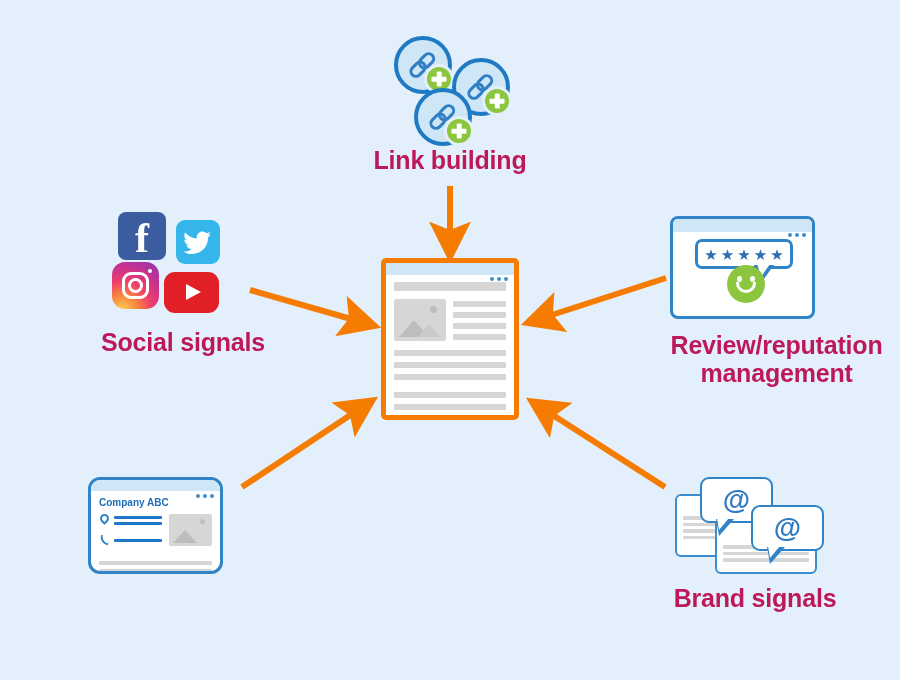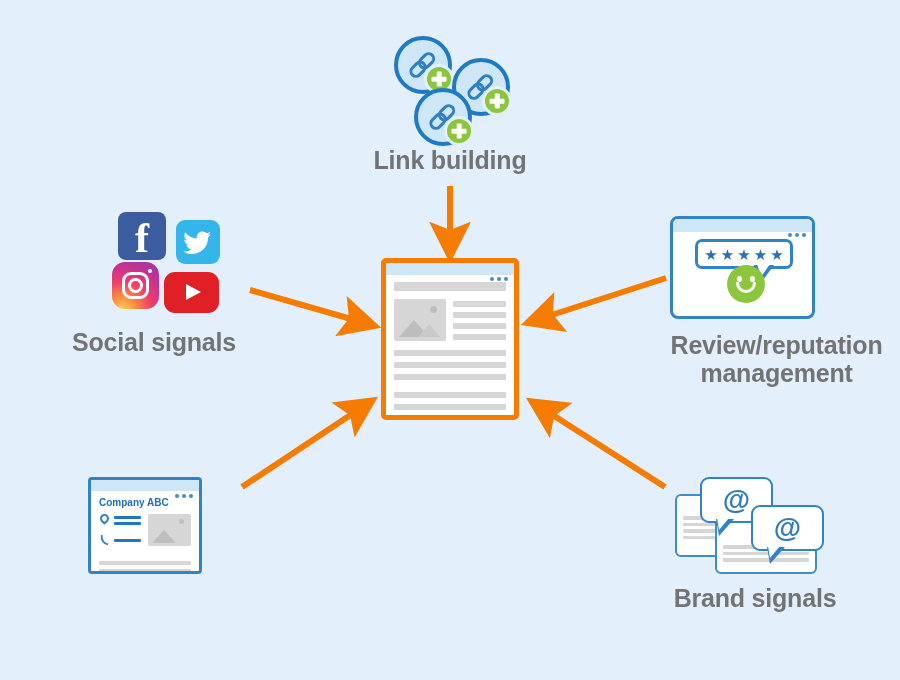--- a/index.html
+++ b/index.html
@@ -18,21 +18,21 @@
     position: relative;
     width: 900px;
     height: 680px;
     background: #e3f0fb;
   }
   .node {
     position: absolute;
   }
   .label {
     position: absolute;
-    color: #737373;
+    color: #be185d;
     font-weight: bold;
     text-align: center;
     line-height: 1.12;
     letter-spacing: -0.2px;
     white-space: pre-line;
   }
   #arrows-layer {
     position: absolute;
     left: 0; top: 0;
     width: 900px; height: 680px;
@@ -299,23 +299,23 @@
     border: 3px solid #ffffff;
     border-top: none;
     border-radius: 0 0 12px 12px;
     box-sizing: border-box;
   }
 
   
   #citations-card {
     position: absolute;
     left: 88px; top: 477px;
-    width: 114px; height: 97px;
+    width: 135px; height: 97px;
     border: 3px solid #2f83c6;
-    border-radius: 4px;
+    border-radius: 12px;
     background: #ffffff;
     box-sizing: border-box;
     overflow: hidden;
   }
   #citations-card .browser-bar {
     height: 11px;
     background: #cfe6f7;
     position: relative;
   }
   #citations-card .cc-body { padding: 6px 8px 0 8px; }
@@ -506,21 +506,21 @@
     </svg>
   </div>
   <div class="sq" id="ig-icon">
     <span class="ring"></span>
       <span class="lens"></span>
       <span class="dot"></span>
   </div>
   <div class="sq" id="yt-icon">
       <span class="play"></span>
     </div>
-  <div class="label" style="left:34px; top:328px; width:240px; font-size:25px;">Social signals</div>
+  <div class="label" style="left:63px; top:328px; width:240px; font-size:25px;">Social signals</div>
 
   <div id="review-card">
     <div class="browser-bar">
       <span class="dots"><i></i><i></i><i></i></span>
     </div>
     <div class="bubble">
       <span class="star">★</span>
       <span class="star">★</span>
       <span class="star">★</span>
       <span class="star">★</span>

